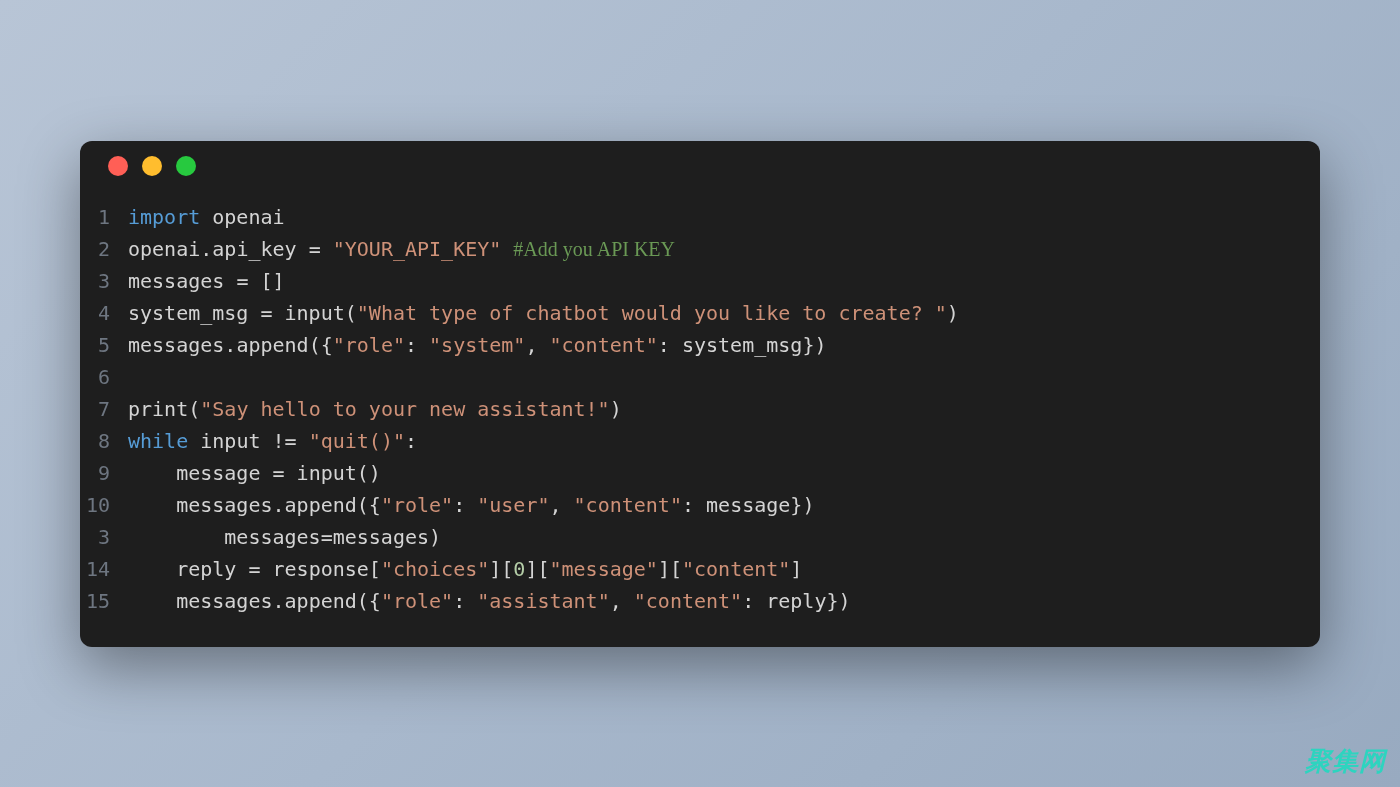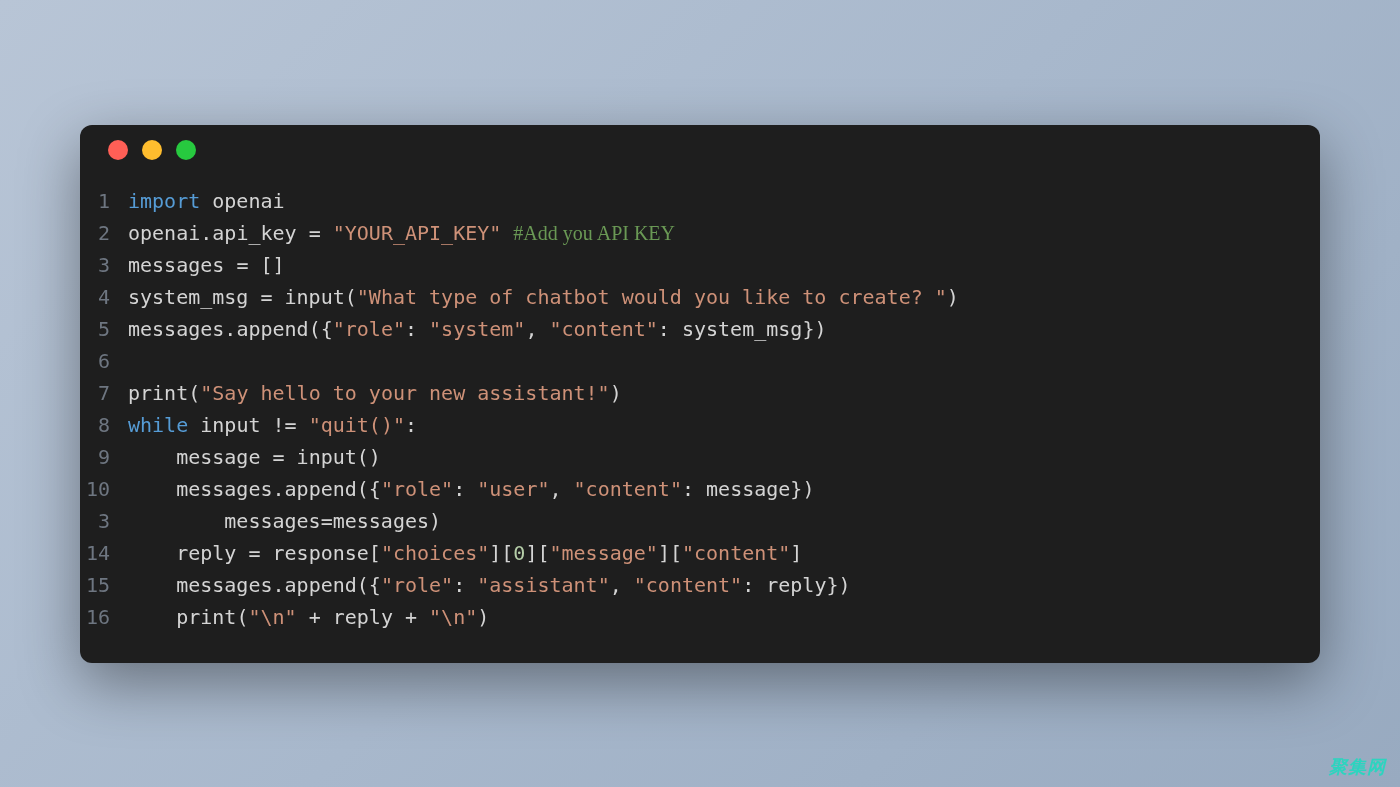--- a/index.html
+++ b/index.html
@@ -70,21 +70,21 @@
   .cmt { color: #6a9955; font-family: Liberation Serif, serif; }       
   .num { color: #b5cea8; }       
   .op { color: #d4d4d4; }        
   .pn { color: #d4d4d4; }      
   
   .watermark {
     position: absolute;
     bottom: 8px;
     right: 14px;
     font-family: sans-serif;
-    font-size: 18px;
+    font-size: 26px;
     font-weight: bold;
     font-style: italic;
     color: #2dd4bf;
     letter-spacing: 1px;
   }
 </style>
 </head>
 <body>
 
 <div class="editor-window">
@@ -100,17 +100,16 @@
       <div class="code-line"><span class="line-number">4</span><span class="line-content"><span class="id">system_msg </span><span class="op">=</span><span class="id"> input</span><span class="pn">(</span><span class="str">"What type of chatbot would you like to create? "</span><span class="pn">)</span></span></div>
       <div class="code-line"><span class="line-number">5</span><span class="line-content"><span class="id">messages</span><span class="op">.</span><span class="id">append</span><span class="pn">({</span><span class="str">"role"</span><span class="pn">: </span><span class="str">"system"</span><span class="pn">, </span><span class="str">"content"</span><span class="pn">: </span><span class="id">system_msg</span><span class="pn">})</span></span></div>
       <div class="code-line"><span class="line-number">6</span><span class="line-content"></span></div>
       <div class="code-line"><span class="line-number">7</span><span class="line-content"><span class="id">print</span><span class="pn">(</span><span class="str">"Say hello to your new assistant!"</span><span class="pn">)</span></span></div>
       <div class="code-line"><span class="line-number">8</span><span class="line-content"><span class="kw">while</span><span class="id"> input </span><span class="op">!=</span><span class="id"> </span><span class="str">"quit()"</span><span class="pn">:</span></span></div>
       <div class="code-line"><span class="line-number">9</span><span class="line-content"><span class="id">    message </span><span class="op">=</span><span class="id"> input</span><span class="pn">()</span></span></div>
       <div class="code-line"><span class="line-number">10</span><span class="line-content"><span class="id">    messages</span><span class="op">.</span><span class="id">append</span><span class="pn">({</span><span class="str">"role"</span><span class="pn">: </span><span class="str">"user"</span><span class="pn">, </span><span class="str">"content"</span><span class="pn">: </span><span class="id">message</span><span class="pn">})</span></span></div>
       <div class="code-line"><span class="line-number">3</span><span class="line-content"><span class="id">        messages</span><span class="op">=</span><span class="id">messages</span><span class="pn">)</span></span></div>
       <div class="code-line"><span class="line-number">14</span><span class="line-content"><span class="id">    reply </span><span class="op">=</span><span class="id"> response</span><span class="pn">[</span><span class="str">"choices"</span><span class="pn">][</span><span class="num">0</span><span class="pn">][</span><span class="str">"message"</span><span class="pn">][</span><span class="str">"content"</span><span class="pn">]</span></span></div>
       <div class="code-line"><span class="line-number">15</span><span class="line-content"><span class="id">    messages</span><span class="op">.</span><span class="id">append</span><span class="pn">({</span><span class="str">"role"</span><span class="pn">: </span><span class="str">"assistant"</span><span class="pn">, </span><span class="str">"content"</span><span class="pn">: </span><span class="id">reply</span><span class="pn">})</span></span></div>
-      <div class="code-line"><span class="line-number">16</span><span class="line-content"><span class="id">    print</span><span class="pn">(</span><span class="str">"\n"</span><span class="id"> </span><span class="op">+</span><span class="id"> reply </span><span class="op">+</span><span class="id"> </span><span class="str">"\n"</span><span class="pn">)</span></span></div>
     </div>
 </div>
 
 <div class="watermark">聚集网</div>
 
 </body></html>

